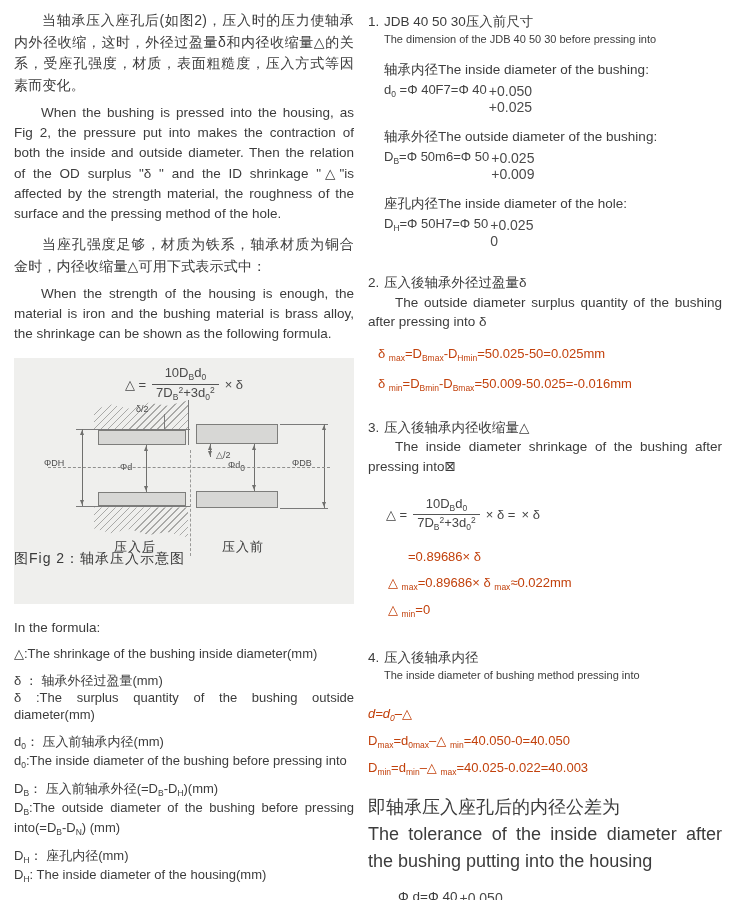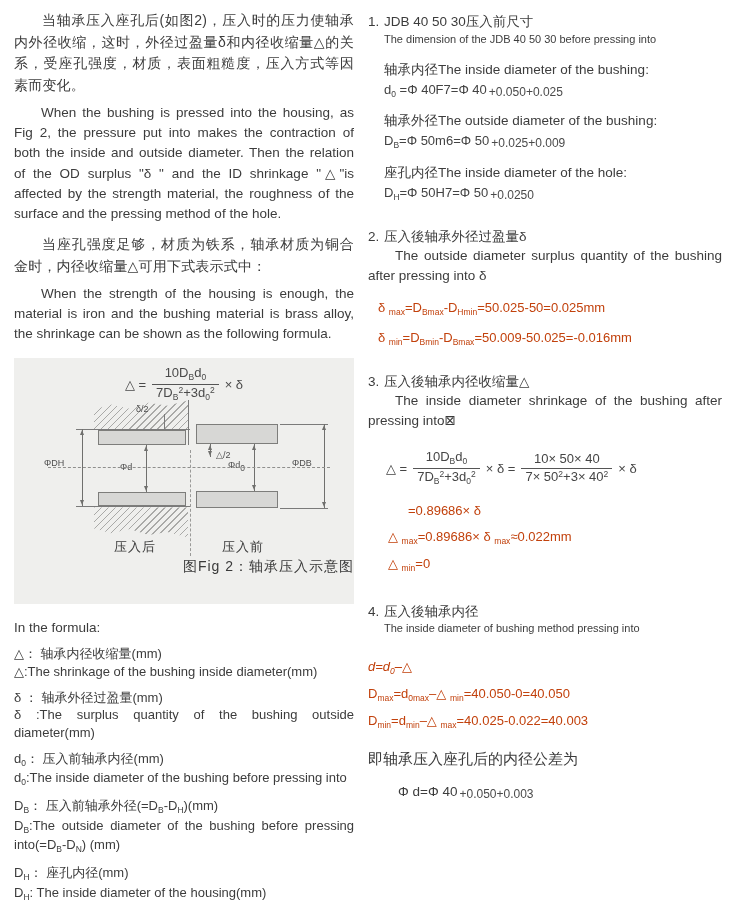--- a/index.html
+++ b/index.html
@@ -14,35 +14,35 @@
   .mt6{margin-top:6px;}.mt10{margin-top:10px;}
 
   
   .figbox{position:relative;width:340px;height:246px;background:#efefed;margin:14px 0 0 0;}
   .fig-formula{position:absolute;top:8px;left:0;width:100%;display:flex;justify-content:center;align-items:center;gap:6px;font-size:13px;color:#4a4a4a;}
   .frac{display:inline-block;text-align:center;vertical-align:middle;line-height:1.15;}
   .frac .num{display:block;padding:0 4px 1px 4px;border-bottom:1px solid #555;}
   .frac .den{display:block;padding:1px 4px 0 4px;}
   sub{font-size:8.5px;vertical-align:-3px;}
   sup{font-size:8.5px;vertical-align:4px;}
-  .tolstack{display:inline-flex;flex-direction:row;font-size:12px;line-height:1.15;vertical-align:-2px;margin-left:2px;color:#4a4a4a;}
+  .tolstack{display:inline-flex;flex-direction:column;font-size:14px;line-height:1.15;vertical-align:-2px;margin-left:2px;color:#4a4a4a;}
   .diagram-label{position:absolute;font-size:9px;color:#4e4e4e;white-space:nowrap;}
   .hatch{position:absolute;background:repeating-linear-gradient(135deg,#a9a9a7 0,#a9a9a7 1px,transparent 1px,transparent 5px);}
   .hatch-top{clip-path:polygon(0 30%,18% 14%,38% 28%,58% 8%,78% 18%,100% 0,100% 100%,0 100%);}
   .hatch-bottom{clip-path:polygon(0 0,100% 0,100% 100%,78% 82%,58% 92%,38% 72%,18% 86%,0 70%);}
   .ring{position:absolute;background:#d7d7d5;border:1px solid #7d7d7b;box-sizing:border-box;}
   .hline{position:absolute;height:0;border-top:1px solid #7a7a7a;}
   .vline{position:absolute;width:0;border-left:1px solid #7a7a7a;}
   .vdash{position:absolute;width:0;border-left:1px dashed #9a9a98;}
   .centerline{position:absolute;height:0;border-top:1px dashed #8f8f8d;}
   .vdim{position:absolute;width:0;border-left:1px solid #6f6f6d;}
   .vdim::before{content:"";position:absolute;top:0;left:-3px;border:2.5px solid transparent;border-bottom:5px solid #6f6f6d;transform:translateY(-1px);}
   .vdim::after{content:"";position:absolute;bottom:0;left:-3px;border:2.5px solid transparent;border-top:5px solid #6f6f6d;transform:translateY(1px);}
   .state-label{position:absolute;font-size:13px;color:#3c3c3c;letter-spacing:1px;}
-  .fig-caption{position:absolute;left:0;width:100%;text-align:right;top:200px;font-size:14px;color:#3a3a3a;letter-spacing:1px;}
+  .fig-caption{position:absolute;left:0;width:100%;text-align:left;top:192px;font-size:14px;color:#3a3a3a;letter-spacing:1px;}
 
   
   .formula-intro{font-size:13.5px;margin-top:16px;}
   .defs{margin-top:10px;}
   .def{margin-bottom:9px;}
   .def p{font-size:13px;line-height:1.33;text-align:justify;}
 
   
   .sec{margin-top:0;}
   .sec + .sec{margin-top:24px;}
@@ -51,21 +51,21 @@
   .sec-zh{font-size:13.5px;}
   .sec-en{font-size:11px;line-height:1.45;}
   .sec-body{padding-left:16px;}
   .item{margin-top:13px;}
   .item-label{font-size:13.5px;}
   .item-formula{font-size:13px;margin-top:3px;color:#434343;}
   .fline{font-size:13px;line-height:1.3;margin-top:9px;color:#c2410c;}
   .pl10{padding-left:10px;}.pl20{padding-left:20px;}.pl40{padding-left:40px;}
   .en-wrap{font-size:13.5px;line-height:1.45;text-align:justify;text-indent:2em;}
   .big-formula{display:flex;align-items:center;gap:6px;font-size:13px;color:#454545;margin:20px 0 14px 0;padding-left:18px;}
-  .note{font-size:15px;line-height:1.5;margin-top:16px;text-align:justify;}
+  .note{font-size:18px;line-height:1.5;margin-top:16px;text-align:justify;}
   .result-line{font-size:13.5px;margin-top:14px;padding-left:30px;}
 </style>
 </head>
 <body>
 
 <div class="page">
 
   <div class="col-left">
     <p class="zh indent">当轴承压入座孔后(如图2)，压入时的压力使轴承内外径收缩，这时，外径过盈量δ和内径收缩量△的关系，受座孔强度，材质，表面粗糙度，压入方式等因素而变化。</p>
     <p class="en indent mt6">When the bushing is pressed into the housing, as Fig 2, the pressure put into makes the contraction of both the inside and outside diameter. Then the relation of the OD surplus "δ " and the ID shrinkage "△"is affected by the strength material, the roughness of the surface and the pressing method of the hole.</p>
@@ -116,21 +116,20 @@
       <span class="state-label" style="left:100px;top:180px;">压入后</span>
       <span class="state-label" style="left:208px;top:180px;">压入前</span>
 
       <figcaption class="fig-caption">图Fig 2：轴承压入示意图</figcaption>
     </figure>
 
     <p class="formula-intro">In the formula:</p>
 
     <div class="defs">
       <div class="def">
-        <p>△： 轴承内径收缩量(mm)</p>
         <p>△:The shrinkage of the bushing inside diameter(mm)</p>
       </div>
       <div class="def">
         <p>δ ： 轴承外径过盈量(mm)</p>
         <p>δ :The surplus quantity of the bushing outside diameter(mm)</p>
       </div>
       <div class="def">
         <p>d<sub>0</sub>： 压入前轴承内径(mm)</p>
         <p>d<sub>0</sub>:The inside diameter of the bushing before pressing into</p>
       </div>
@@ -198,43 +197,40 @@
         <p class="sec-zh">压入後轴承内径收缩量△</p>
       </div>
       <p class="en-wrap">The inside diameter shrinkage of the bushing after pressing into⊠</p>
       <div class="big-formula">
         <span>△ =</span>
         <span class="frac">
           <span class="num">10D<sub>B</sub>d<sub>0</sub></span>
           <span class="den">7D<sub>B</sub><sup>2</sup>+3d<sub>0</sub><sup>2</sup></span>
         </span>
         <span>× δ =</span>
-        <span class="frac">
-          <span class="num">10× 50× 40</span>
-          <span class="den">7× 50<sup>2</sup>+3× 40<sup>2</sup></span>
-        </span>
         <span>× δ</span>
       </div>
       <p class="fline pl40" style="margin-top:16px;">=0.89686× δ</p>
       <p class="fline pl20">△ <sub>max</sub>=0.89686× δ <sub>max</sub>≈0.022mm</p>
       <p class="fline pl20">△ <sub>min</sub>=0</p>
     </section>
 
     <section class="sec" style="margin-top:28px;">
       <div class="sec-head">
         <span class="sec-no">4.</span>
         <div>
           <p class="sec-zh">压入後轴承内径</p>
           <p class="sec-en">The inside diameter of bushing method pressing into</p>
         </div>
       </div>
       <p class="fline" style="margin-top:22px;font-style:italic;">d=d<sub>0</sub>–△</p>
       <p class="fline">D<sub>max</sub>=d<sub>0max</sub>–△ <sub>min</sub>=40.050-0=40.050</p>
       <p class="fline">D<sub>min</sub>=d<sub>min</sub>–△ <sub>max</sub>=40.025-0.022=40.003</p>
       <p class="note">即轴承压入座孔后的内径公差为</p>
+      <p class="note" style="margin-top:0;">The tolerance of the inside diameter after the bushing putting into the housing</p>
       <p class="result-line">Φ d=Φ 40<span class="tolstack">
             <span>+0.050</span>
             <span>+0.003</span>
           </span></p>
     </section>
 
   </div>
 </div>
 
 </body></html>

